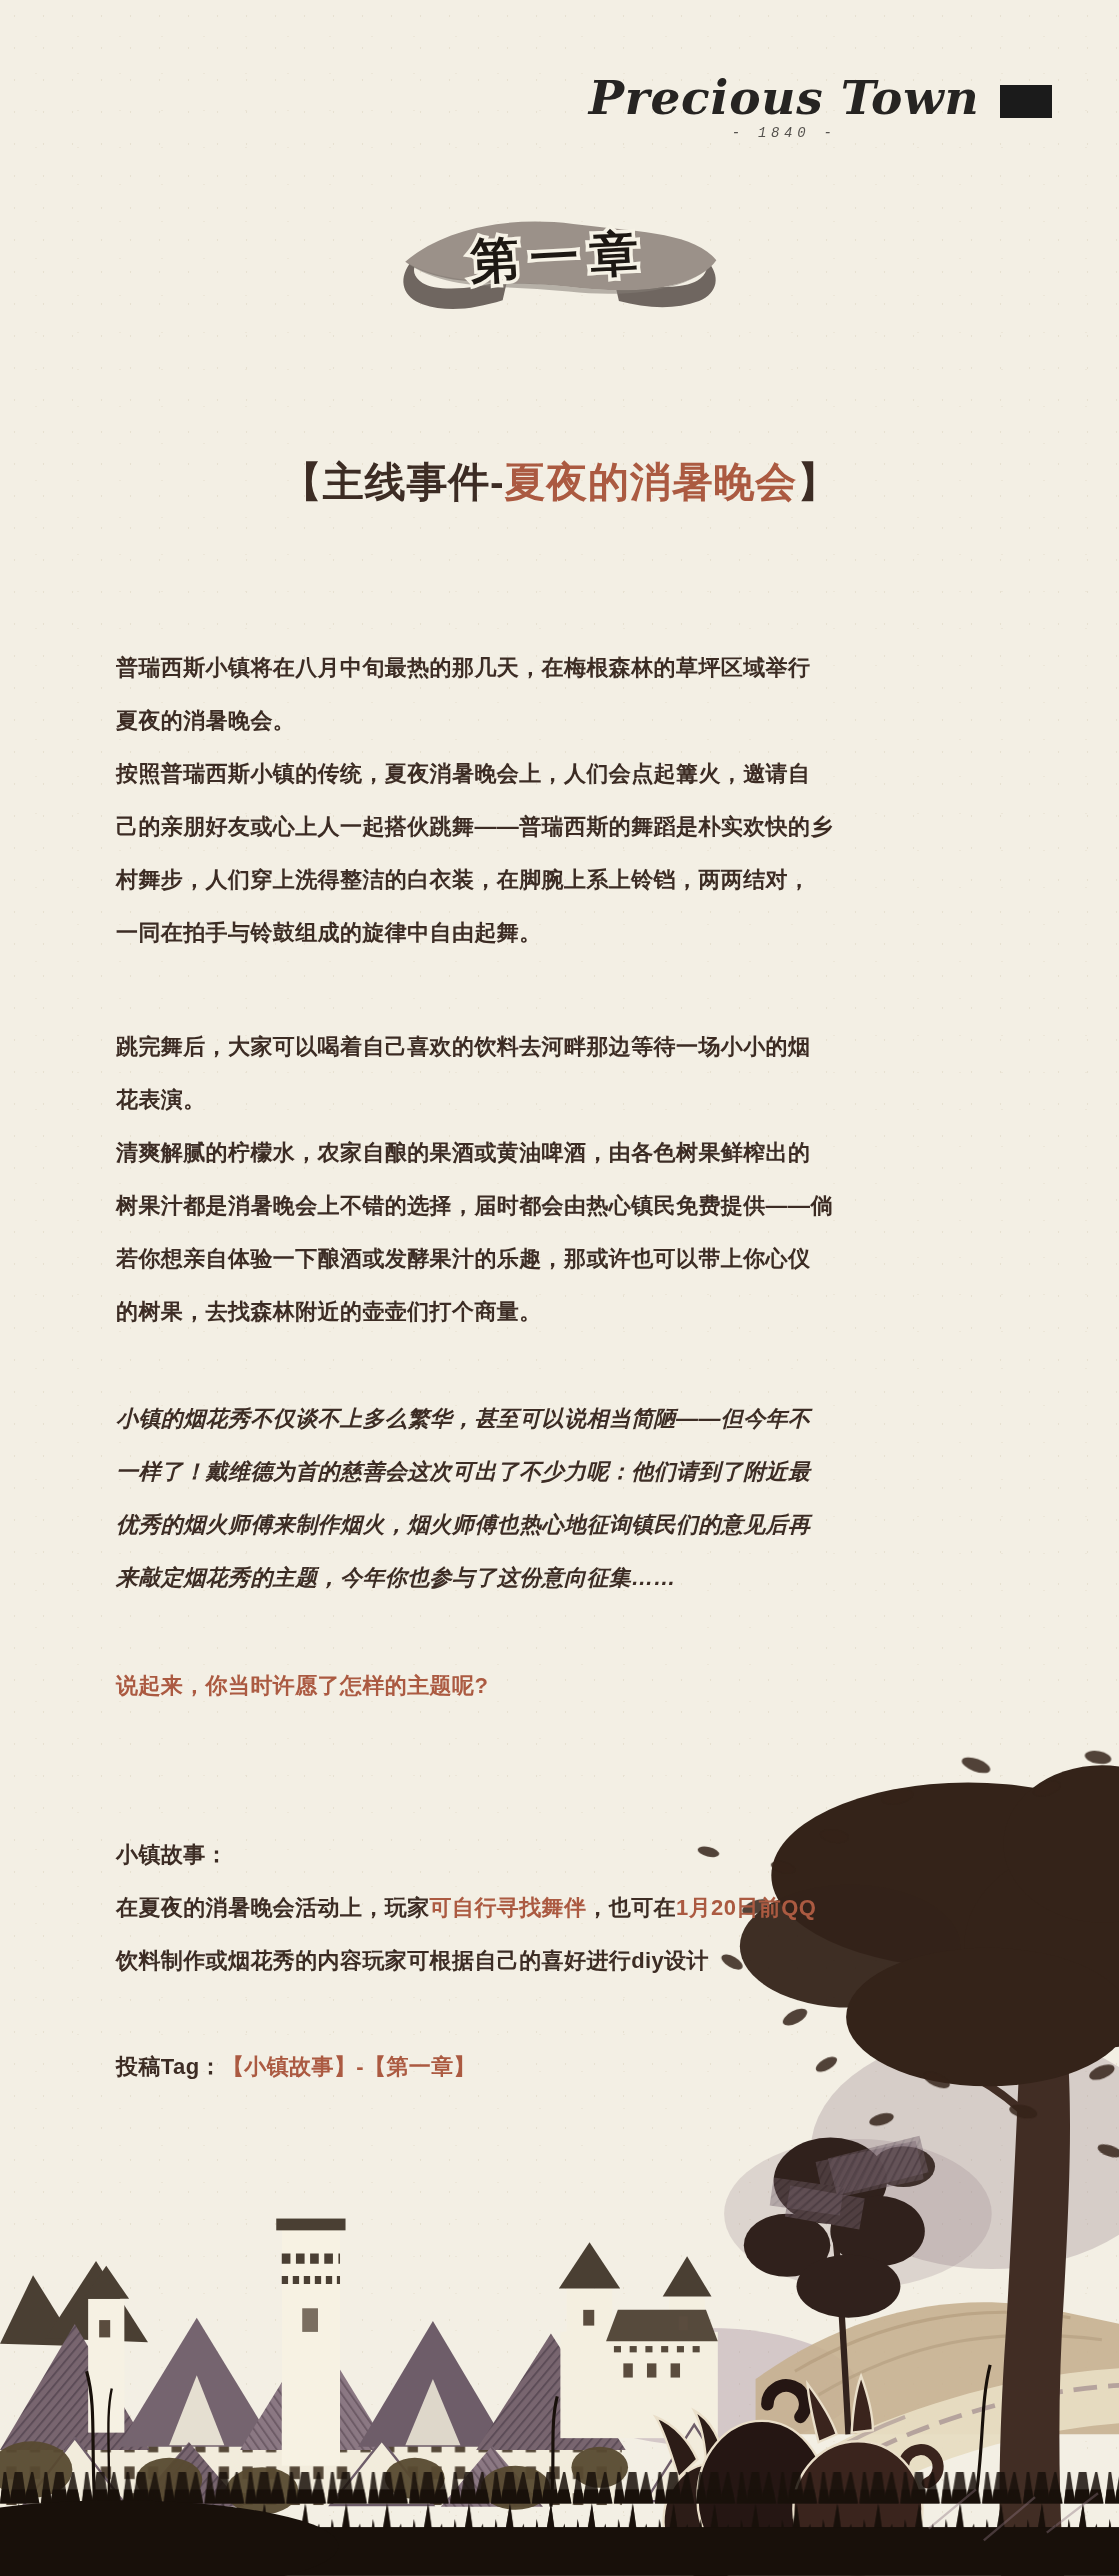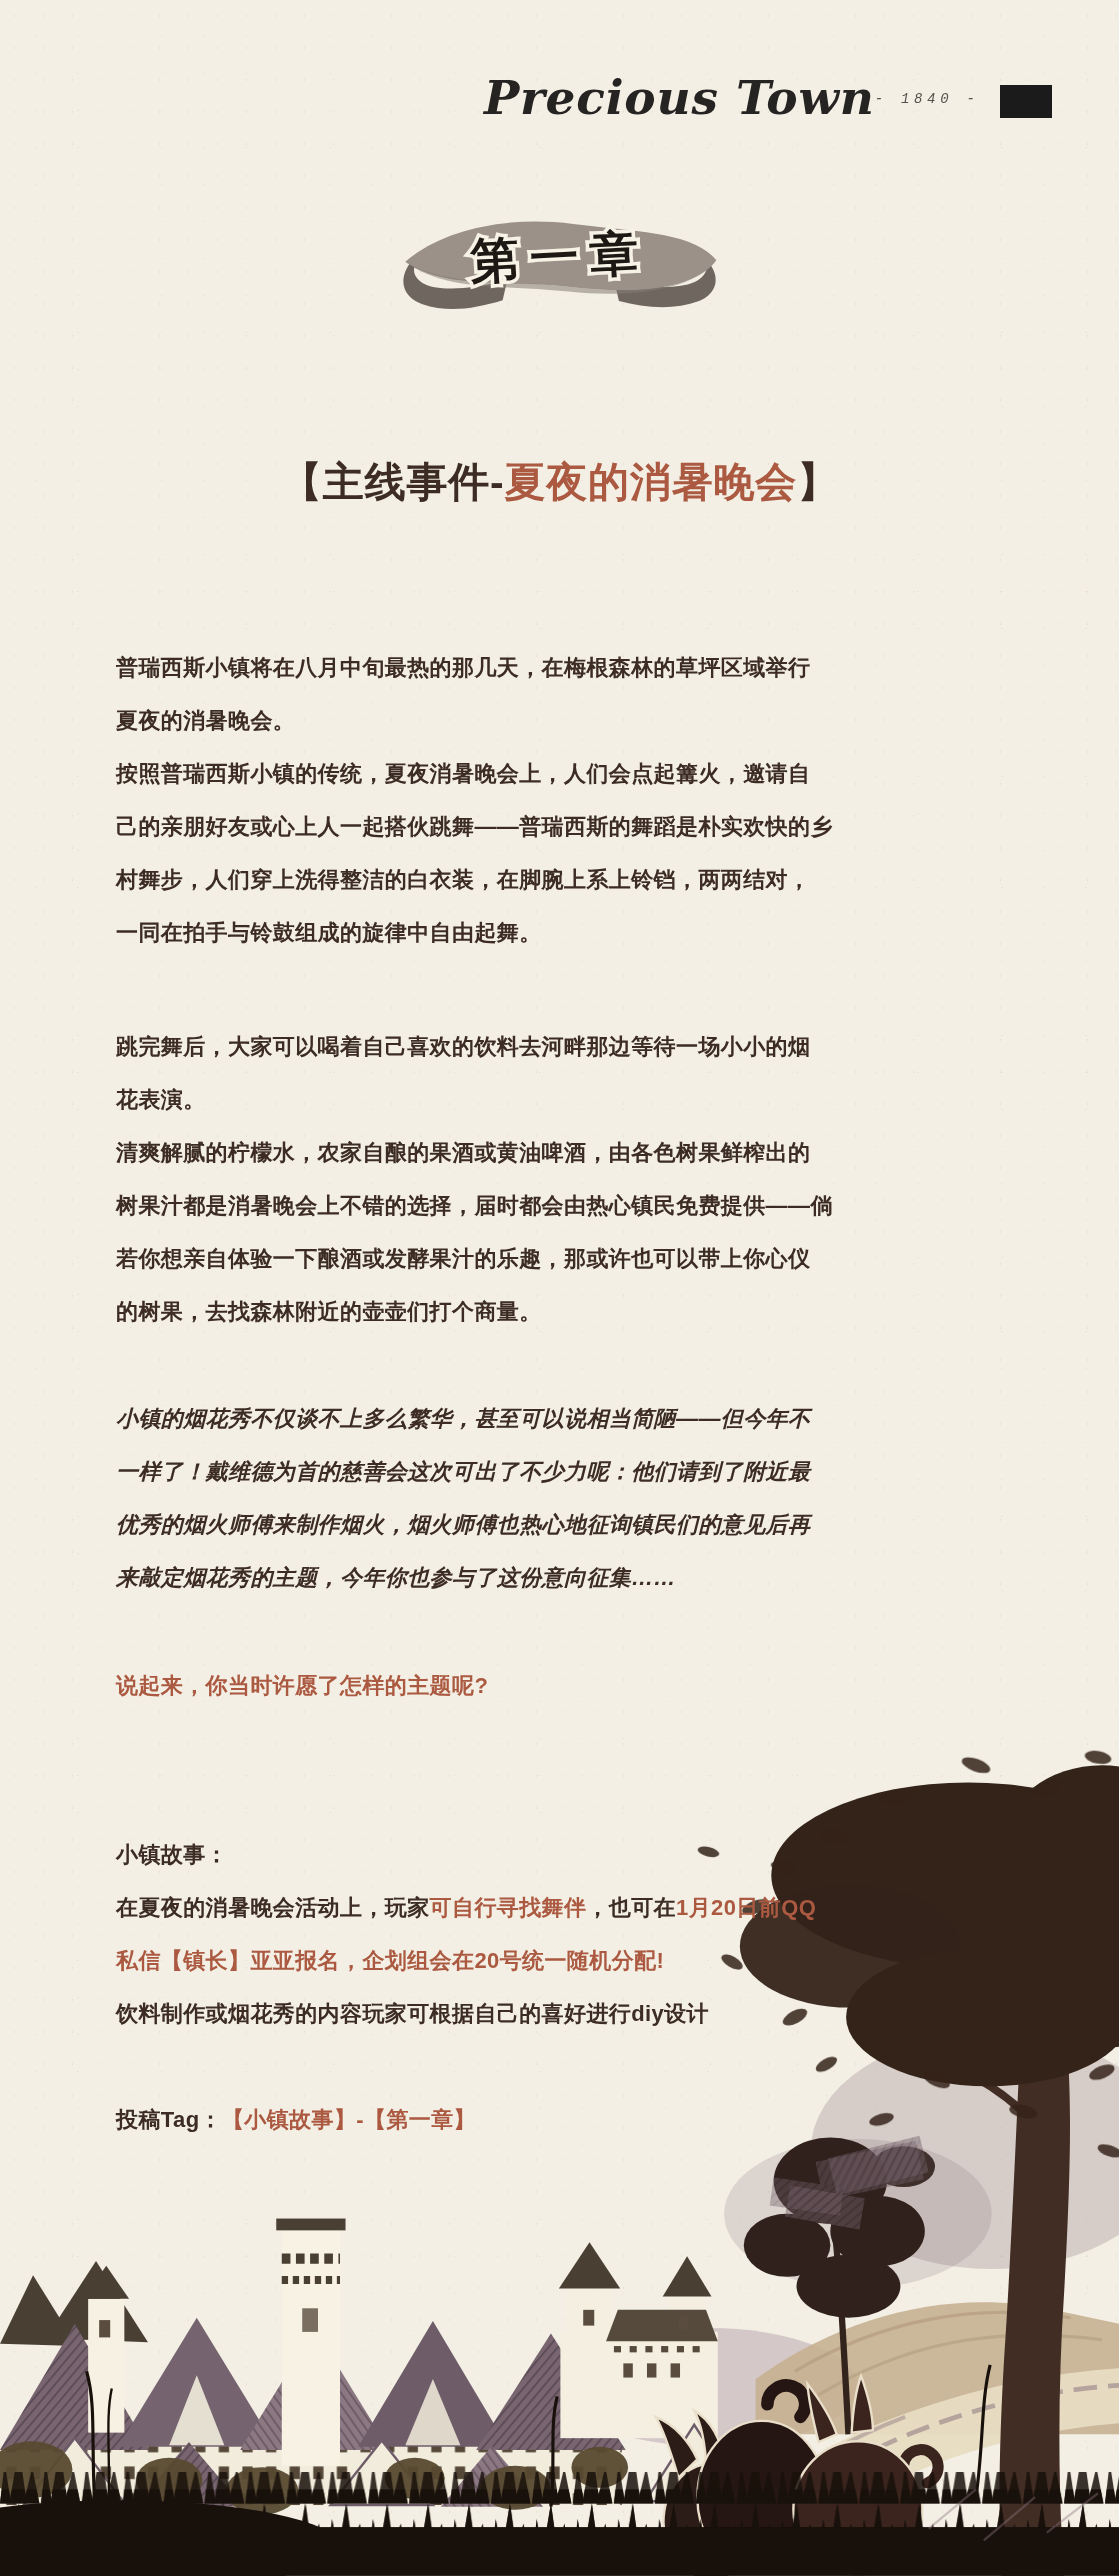--- a/index.html
+++ b/index.html
@@ -13,21 +13,21 @@
     overflow:hidden;
     background-color:#f3efe4;
     background-image:
       radial-gradient(#e7e1d1 0.8px, transparent 1.1px),
       radial-gradient(#ece6d8 0.8px, transparent 0.9px);
     background-size:29px 32px, 42px 37px;
     background-position:0 0, 15px 18px;
   }
   
   .logo{position:absolute;top:72px;right:68px;display:flex;align-items:flex-start;z-index:3;}
-  .logo-text{display:flex;align-items:center;}
+  .logo-text{display:flex;flex-direction:column;align-items:center;}
   .logo-title{
     font-family:"DejaVu Serif","Liberation Serif",serif;
     font-style:italic;font-weight:bold;
     font-size:47px;line-height:1.1;color:#262422;
     letter-spacing:0.8px;white-space:nowrap;
   }
   .logo-year{
     font-family:Liberation Mono, monospace;
     font-style:italic;
     font-size:14px;color:#3a3734;opacity:.85;
@@ -298,21 +298,20 @@
 的树果，去找森林附近的壶壶们打个商量。</p>
     <p class="p3">小镇的烟花秀不仅谈不上多么繁华，甚至可以说相当简陋——但今年不
 一样了！戴维德为首的慈善会这次可出了不少力呢：他们请到了附近最
 优秀的烟火师傅来制作烟火，烟火师傅也热心地征询镇民们的意见后再
 来敲定烟花秀的主题，今年你也参与了这份意向征集……</p>
     <p class="question">说起来，你当时许愿了怎样的主题呢?</p>
 
     <div class="notes">
       <div class="line">小镇故事：</div>
       <div class="line"><span class="seg-dark">在夏夜的消暑晚会活动上，玩家</span><span class="seg-accent">可自行寻找舞伴</span><span class="seg-dark">，也可在</span><span class="seg-accent">1月20日前QQ</span></div>
-      <div class="line"><span class="seg-accent">私信【镇长】亚亚报名，企划组会在20号统一随机分配!</span></div>
       <div class="line"><span class="seg-dark">饮料制作或烟花秀的内容玩家可根据自己的喜好进行diy设计</span></div>
     </div>
 
     <div class="submission line">
       <span class="seg-dark">投稿Tag：</span><span class="seg-accent">【小镇故事】-【第一章】</span>
     </div>
   </div>
 
 </div>
 

